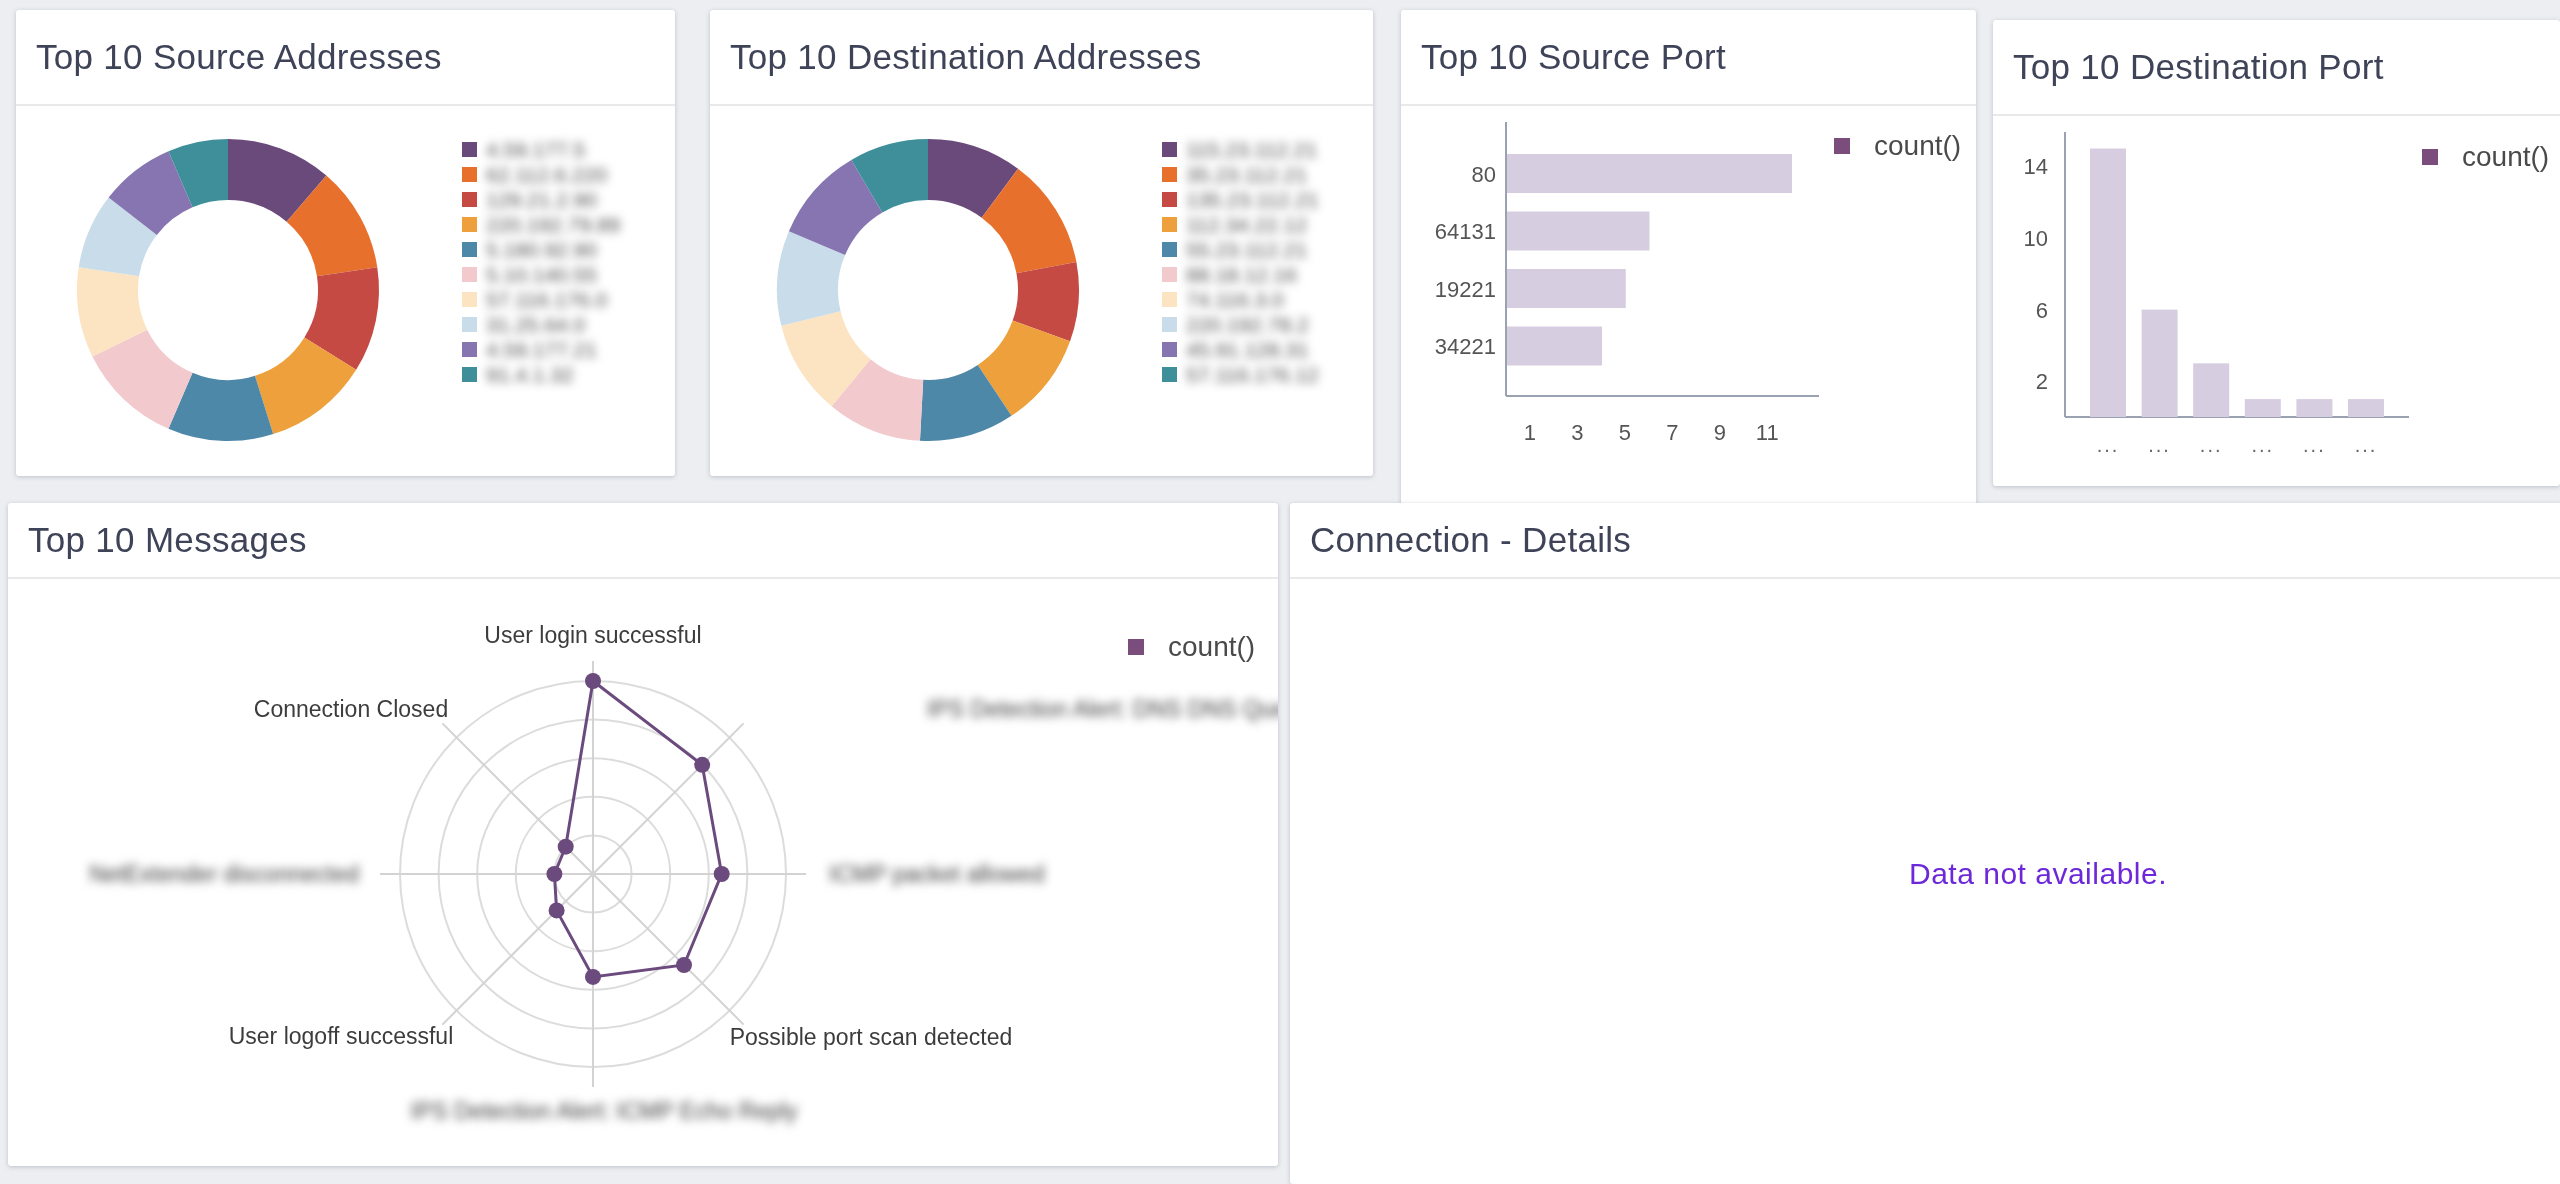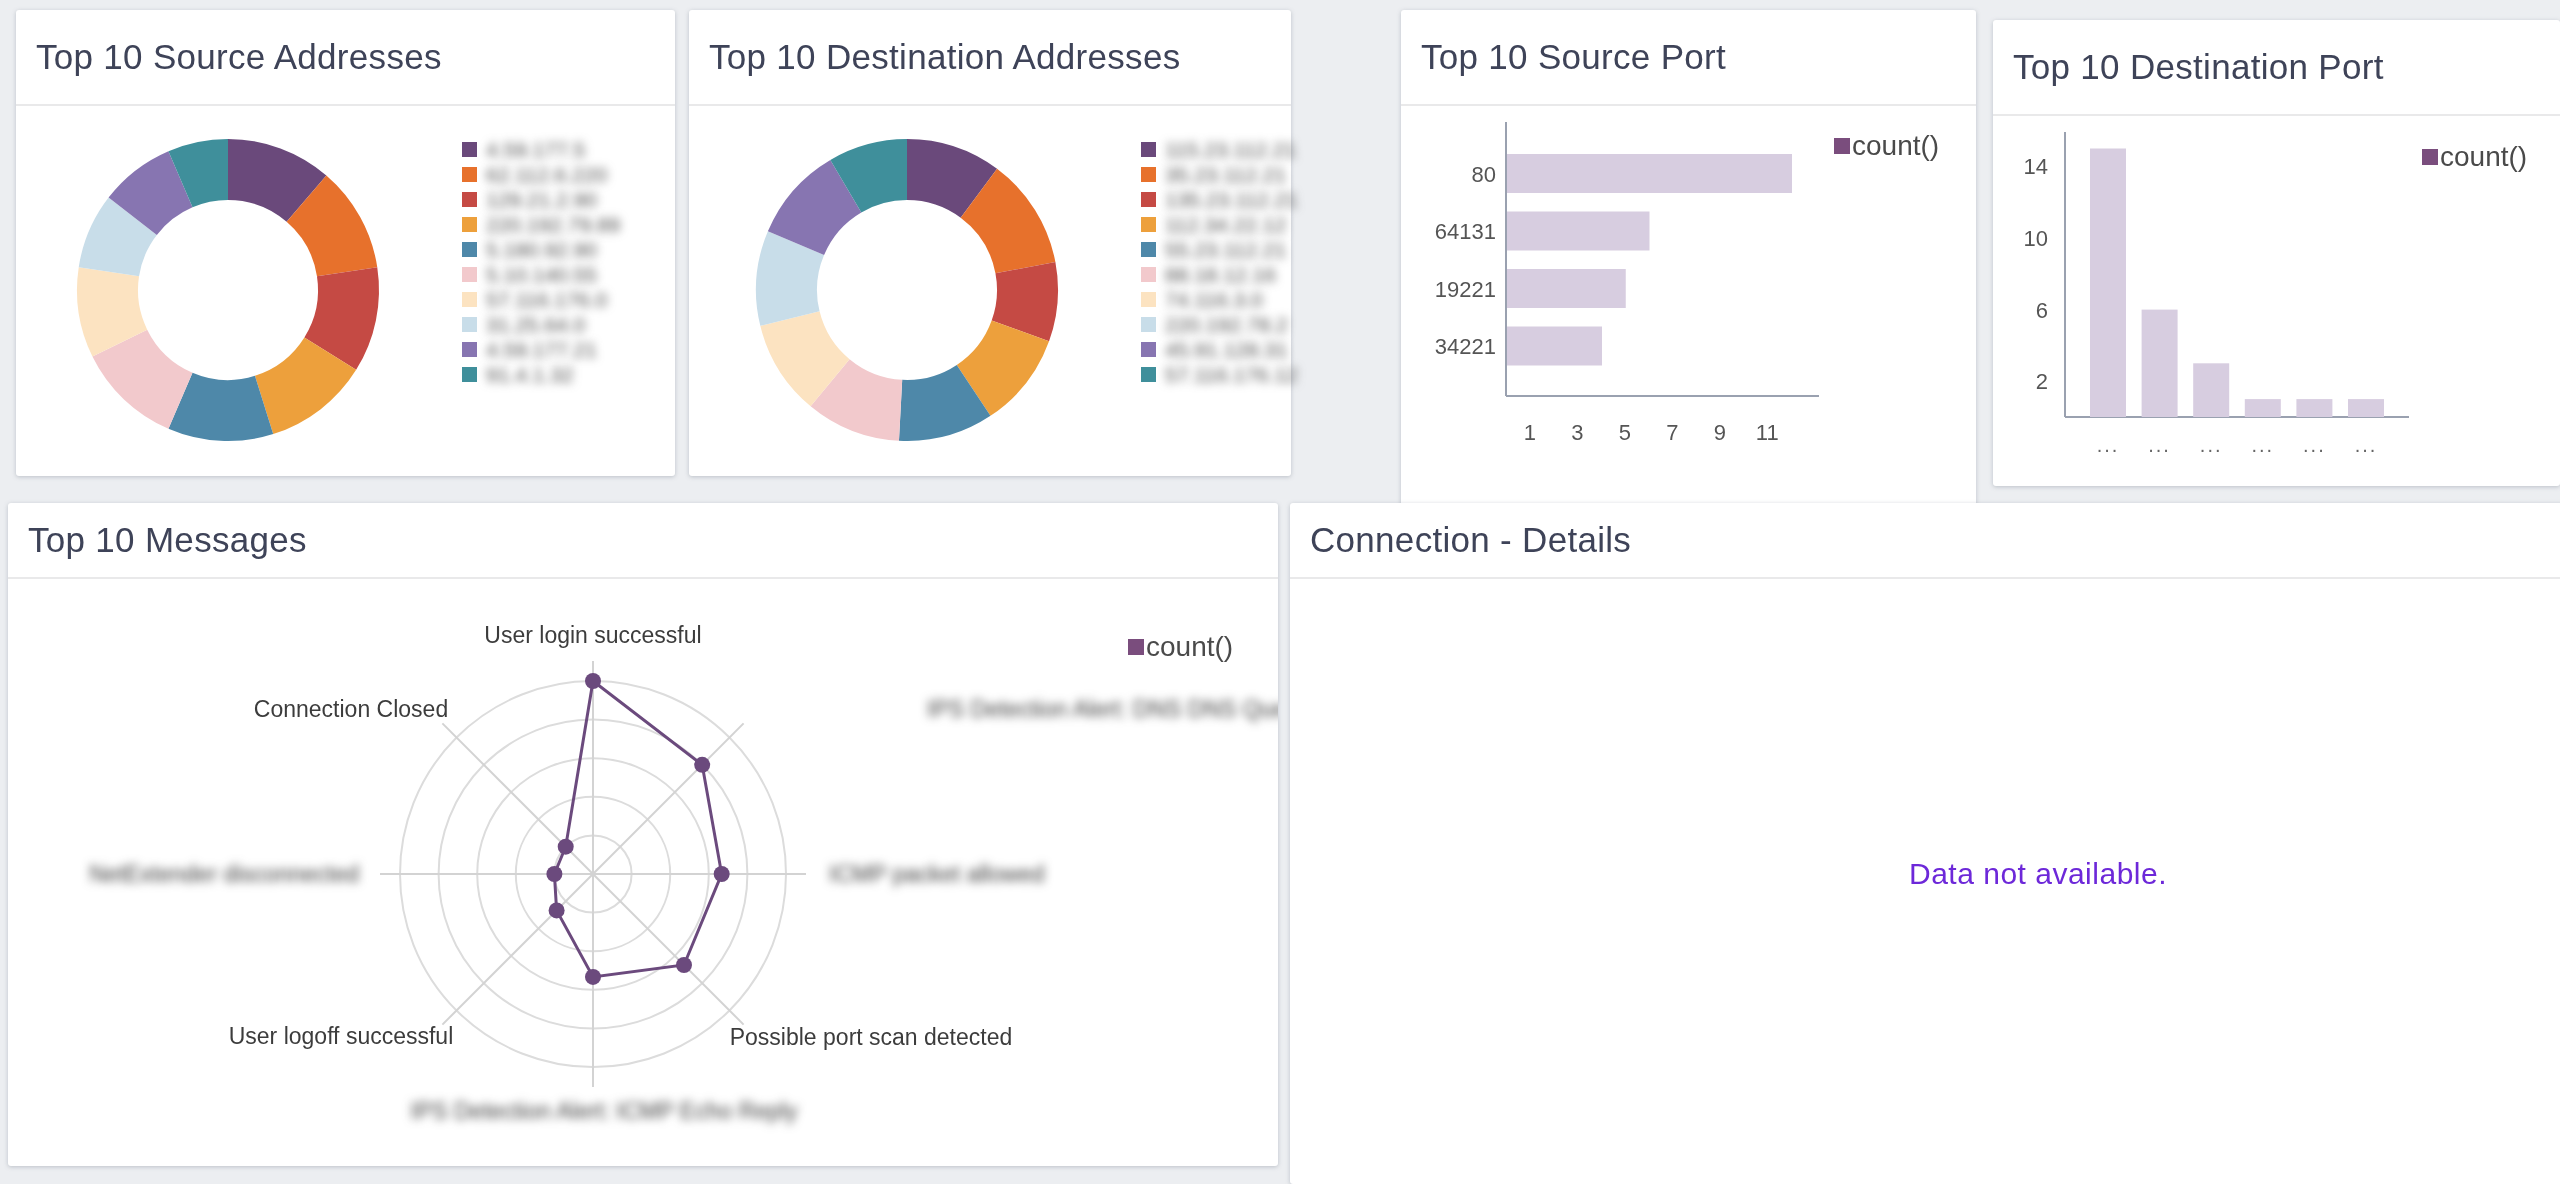--- a/index.html
+++ b/index.html
@@ -20,21 +20,21 @@
   .row2 .panel-title{height:76px;}
   .panel-body{position:absolute;top:96px;left:0;right:0;bottom:0;}
   .row2 .panel-body{top:76px;padding-left:36px;}
   svg{position:absolute;left:0;top:0;}
   .donut-legend{position:absolute;top:31px;display:flex;flex-direction:column;}
   #p1 .donut-legend{left:446px;}
   #p2 .donut-legend{left:452px;}
   .legend-item{display:flex;align-items:center;height:25px;gap:9px;}
   .legend-item .sw{width:15px;height:15px;flex:none;}
   .legend-label{font-size:21px;color:#4b4b4b;line-height:1;}
-  .series-legend{position:absolute;display:flex;align-items:center;gap:2px;color:#4a4a4a;font-size:28px;}
+  .series-legend{position:absolute;display:flex;align-items:center;gap:24px;color:#4a4a4a;font-size:28px;}
   .series-legend .sw2{width:16px;height:16px;flex:none;background:#7a4d7d;}
   #p3 .series-legend{left:433px;top:24px;}
   #p4 .series-legend{left:429px;top:25px;}
   #p5 .series-legend{left:1120px;top:52px;}
   .empty-msg{position:absolute;top:278px;left:0;right:0;text-align:center;font-size:30px;color:#6d28d9;letter-spacing:.5px;}
   .blur{filter:blur(5px);}
   text{font-family:"Liberation Sans", sans-serif;}
   .tick{font-size:22px;fill:#555555;}
   .xdots{font-size:20px;fill:#666;letter-spacing:2px;}
   .radar-label{font-size:23px;fill:#3c3c3c;}
@@ -95,21 +95,21 @@
           <span class="legend-label blur">4.59.177.21</span>
         </div>
         <div class="legend-item">
           <span class="sw" style="background: rgb(63, 143, 155);"></span>
           <span class="legend-label blur">91.4.1.32</span>
         </div>
       </div>
   </div>
 </section>
 
-<section class="panel" id="p2" style="left:689px;top:10px;width:602px;height:466px;">
+<section class="panel" id="p2" style="left:710px;top:10px;width:663px;height:466px;">
   <div class="panel-title">Top 10 Destination Addresses</div>
   <div class="panel-body">
     <svg id="donut-dst" width="679" height="370">
         <path d="M218,33 A151,151 0 0 1 308.0514711393137,62.79054267242448 L271.6730622684651,111.75595258621327 A90,90 0 0 0 218,94 Z" fill="#6a497b"></path>
         <path d="M308.0514711393137,62.79054267242448 A151,151 0 0 1 366.3853028134706,156.0214026628457 L306.4415712133269,167.3240148321597 A90,90 0 0 0 271.6730622684651,111.75595258621327 Z" fill="#e7712c"></path>
         <path d="M366.3853028134706,156.0214026628457 A151,151 0 0 1 360.04574026732604,235.2250687838225 L302.663024000393,214.53149795062268 A90,90 0 0 0 306.4415712133269,167.3240148321597 Z" fill="#c54a44"></path>
         <path d="M360.04574026732604,235.2250687838225 A151,151 0 0 1 301.47280986954024,309.8304017814597 L267.75200588250743,258.99825271742634 A90,90 0 0 0 302.663024000393,214.53149795062268 Z" fill="#eda03c"></path>
         <path d="M301.47280986954024,309.8304017814597 A151,151 0 0 1 209.96345159883106,334.78598704719104 L213.21000426420395,273.8724426109086 A90,90 0 0 0 267.75200588250743,258.99825271742634 Z" fill="#4e88a9"></path>
         <path d="M209.96345159883106,334.78598704719104 A151,151 0 0 1 121.62512826963217,300.24493149791584 L160.55802347196618,253.28505850869158 A90,90 0 0 0 213.21000426420395,273.8724426109086 Z" fill="#f2c9cc"></path>
         <path d="M121.62512826963217,300.24493149791584 A151,151 0 0 1 71.31408611702881,219.83633168053836 L130.5713096061761,205.35940298840035 A90,90 0 0 0 160.55802347196618,253.28505850869158 Z" fill="#fce3c1"></path>

